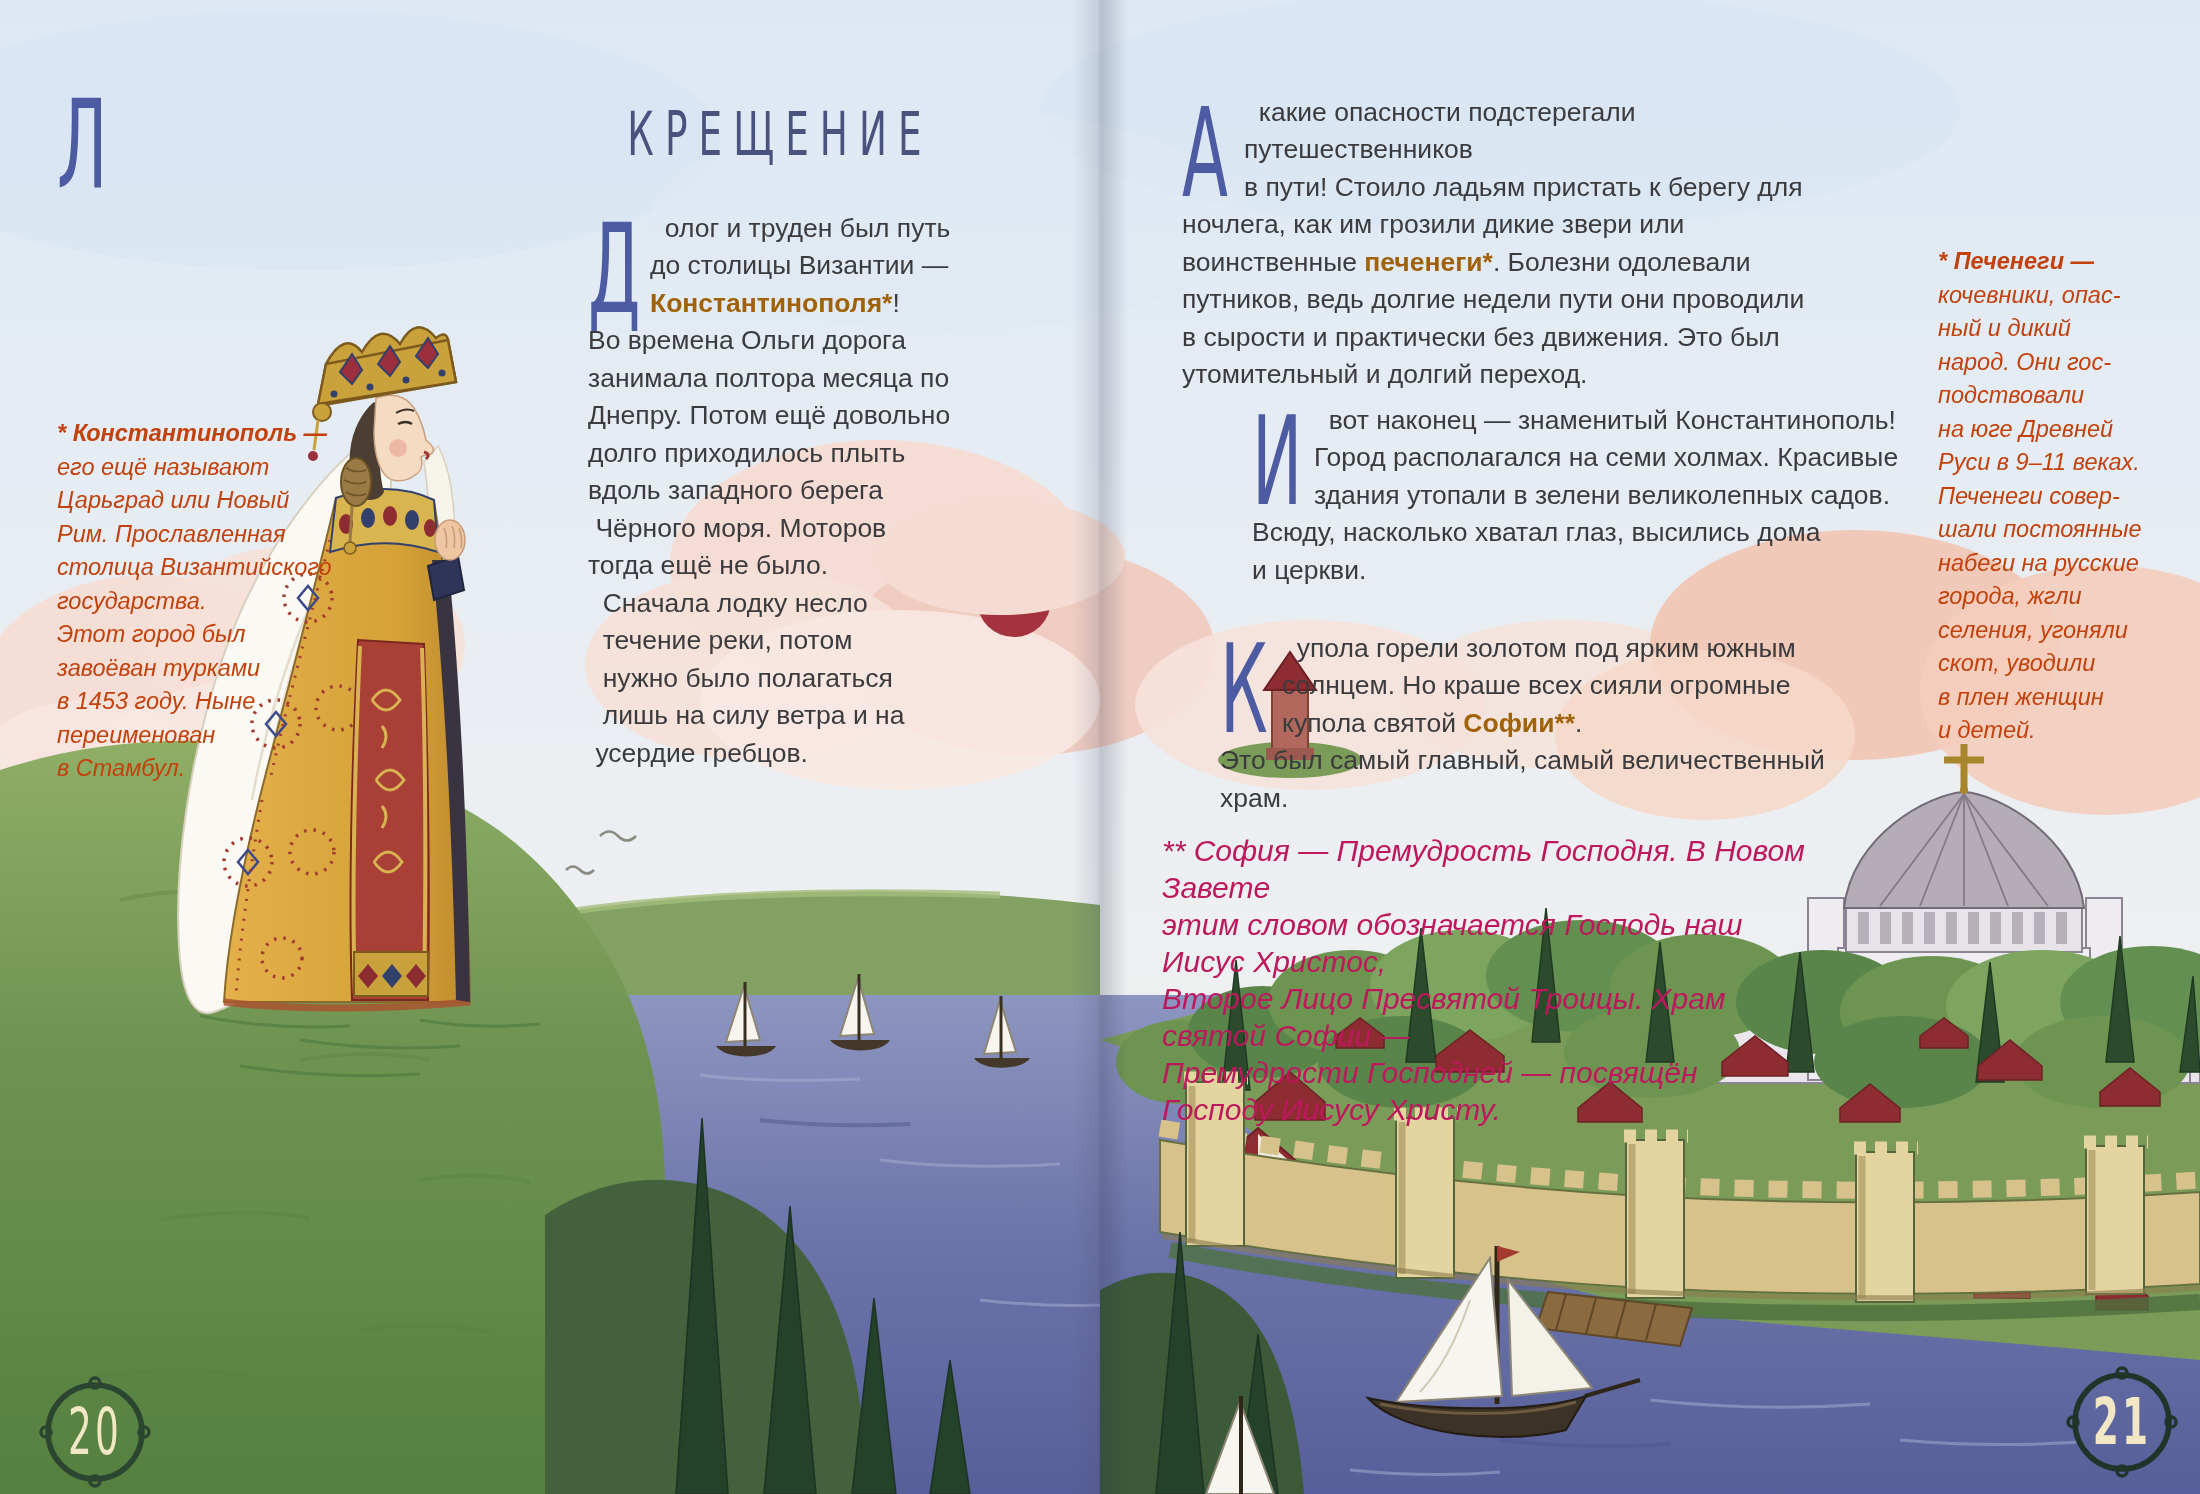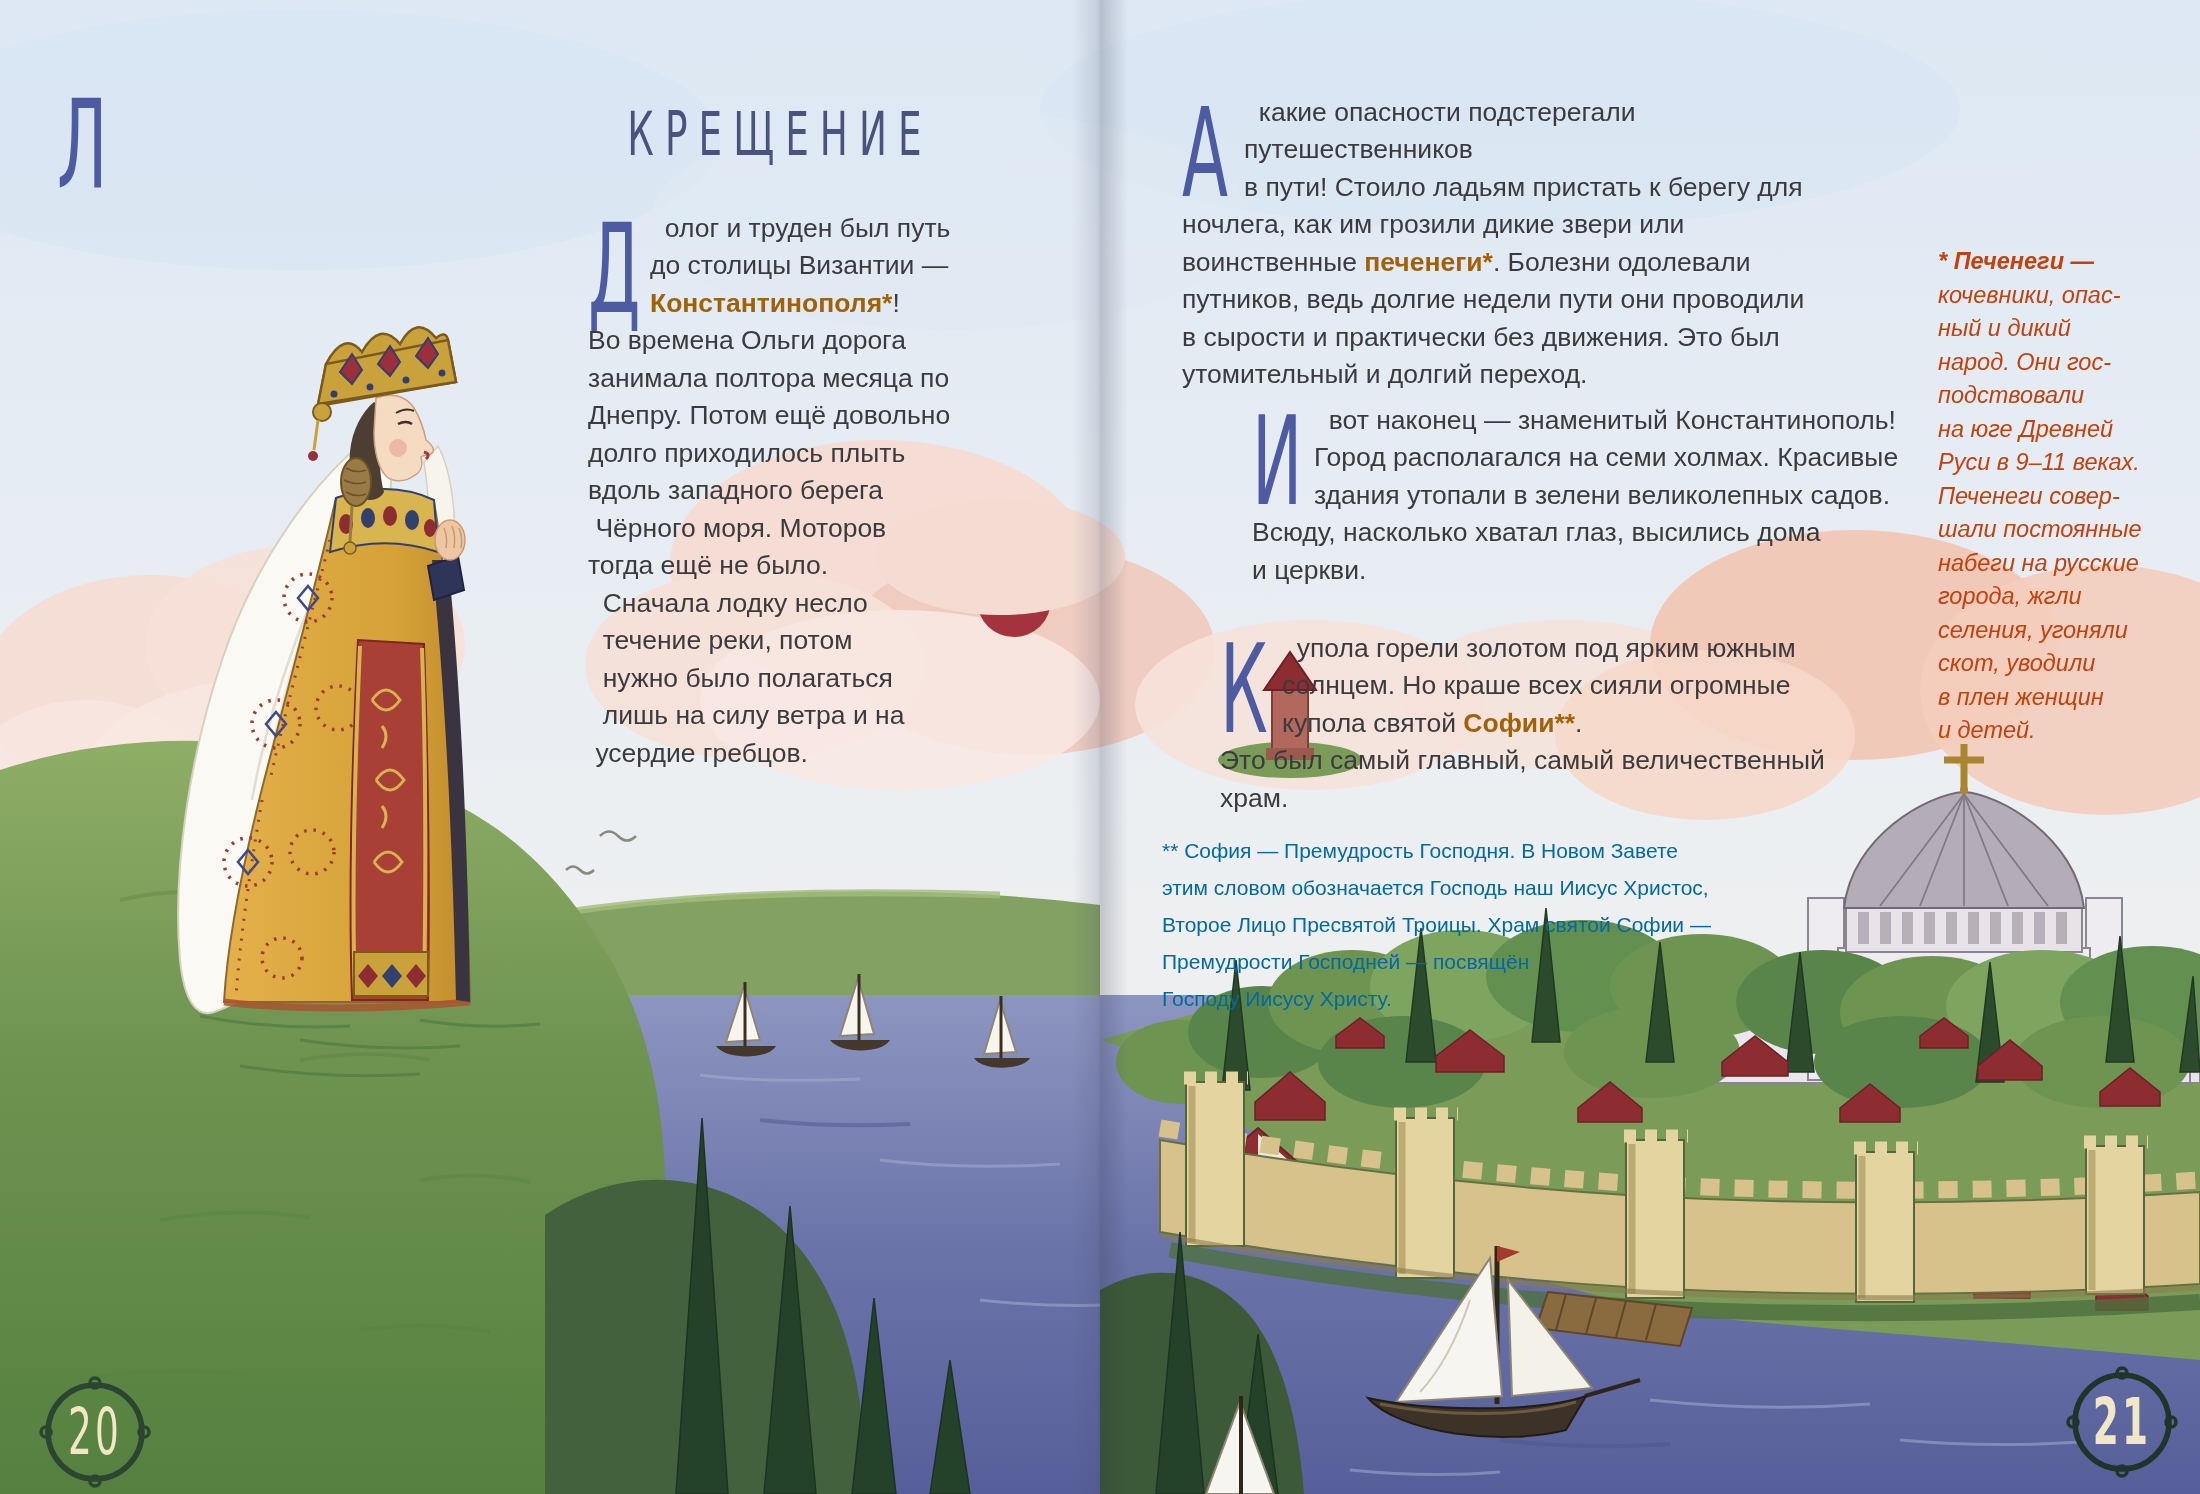--- a/index.html
+++ b/index.html
@@ -12,21 +12,21 @@
   .para{font-size:26.5px;line-height:37.5px;}
   .cap{float:left;width:56px;font-size:116px;line-height:104px;color:#4d5ca2;
        font-family:"DejaVu Sans",sans-serif;transform:scale(.58,1.06);
        transform-origin:left top;margin:4px 6px 0 0;}
   .hl{color:#a16207;font-weight:bold;}
   .note{font-style:italic;color:#c2410c;font-size:23.5px;line-height:33.5px;}
   .note-lead{display:block;font-weight:bold;}
   .title{position:absolute;z-index:2;text-align:center;color:#4a527e;
          font-family:"DejaVu Sans",sans-serif;font-size:44px;letter-spacing:13px;
          transform:scale(.85,1.38);transform-origin:center top;}
-  .footnote{color:#0369a1;font-size:21px;line-height:37px;}
+  .footnote{font-style:italic;color:#be185d;font-size:30px;line-height:37px;}
   .badge{position:absolute;z-index:3;width:112px;height:112px;}
   .badge svg{position:absolute;left:0;top:0;}
   .pagenum{position:absolute;left:0;top:0;width:112px;height:112px;display:flex;
            align-items:center;justify-content:center;color:#f1e7c5;font-size:48px;
            font-family:"DejaVu Sans",sans-serif;letter-spacing:4px;
            transform:scale(.78,1.32);}
 </style>
 </head>
 <body>
 
@@ -416,20 +416,32 @@
     <path d="M1241,1396 L1241,1494" stroke="#2e2618" stroke-width="4"></path>
   </g>
 </svg>
 
 <div class="gutter"></div>
 
 <div class="txt para" style="left:57px;top:48px;width:452px;">
   <span class="cap">Л</span>
 </div>
 
+<div class="txt note" style="left:57px;top:350px;width:290px;">
+  <strong class="note-lead">* Константинополь —</strong><span>его ещё называют
+Царьград или Новый
+Рим. Прославленная
+столица Византийского
+государства.
+Этот город был
+завоёван турками
+в 1453 году. Ныне
+переименован
+в Стамбул.</span>
+</div>
 
 <div class="title" style="left:560px;top:98px;width:440px;">КРЕЩЕНИЕ</div>
 
 <div class="txt para" style="left:588px;top:172px;width:430px;">
   <span class="cap">Д</span><span>олог и труден был путь
 до столицы Византии —
 </span><strong class="hl">Константинополя*</strong><span>!
 Во времена Ольги дорога
 занимала полтора месяца по
 Днепру. Потом ещё довольно

